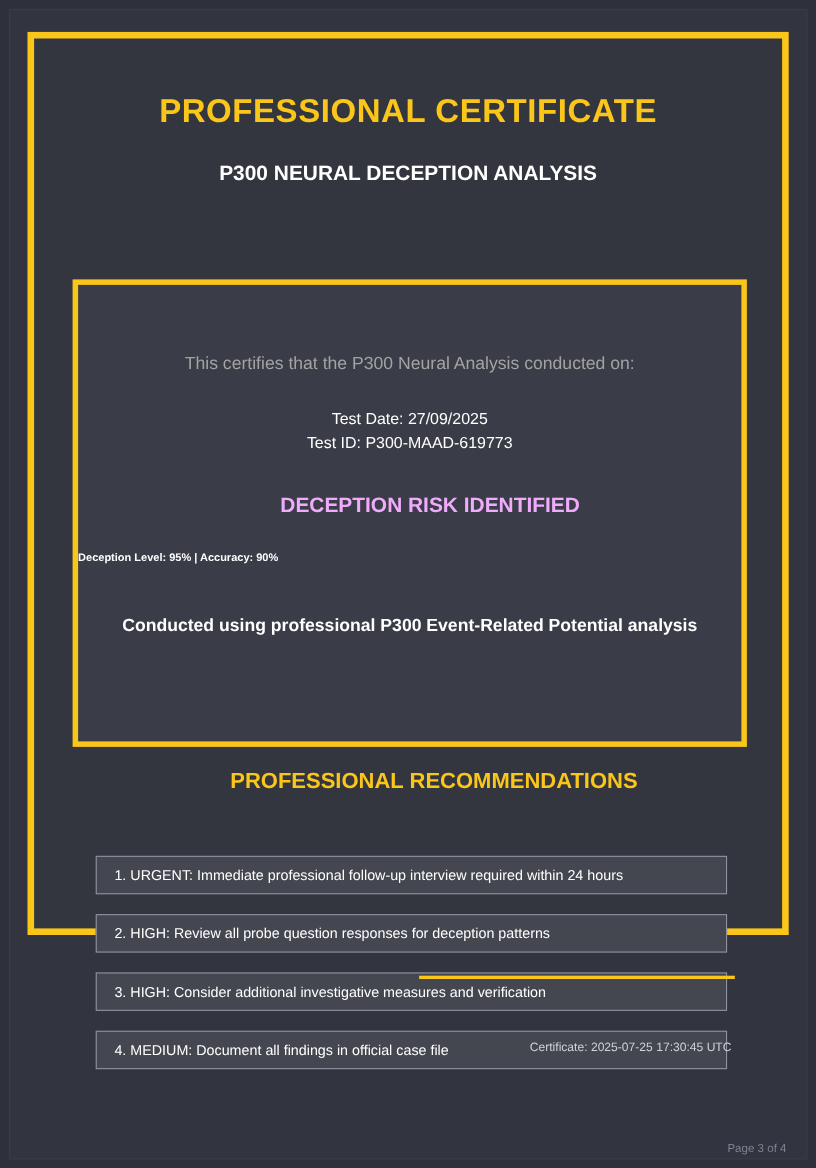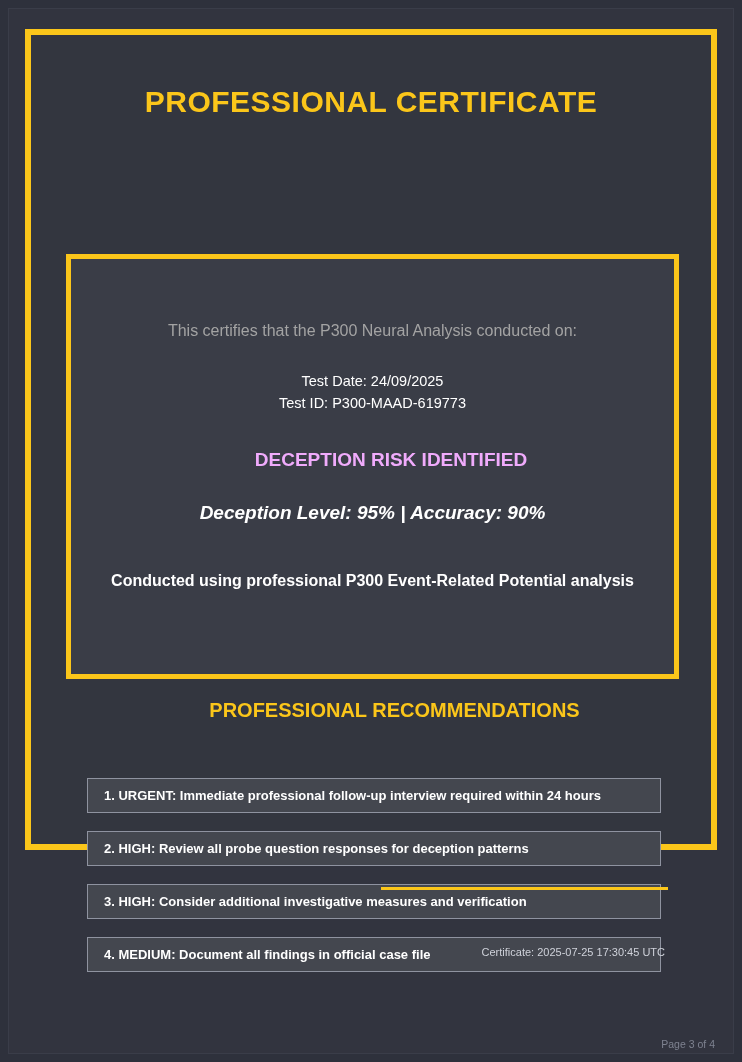--- a/index.html
+++ b/index.html
@@ -108,26 +108,24 @@
   .risk-banner {
     text-align: center;
     color: #f0abfc;
     font-size: 19px;
     font-weight: bold;
     margin-top: 34px;
     margin-left: 37px;
   }
 
   .levels {
-    text-align: center;
-    color: #ffffff;
-    font-size: 19px;
+    color: #ffffff;
+    font-size: 10px;
     font-weight: bold;
     margin-top: 31px;
-    font-style: italic;
   }
 
   .conducted-note {
     text-align: center;
     color: #ffffff;
     font-size: 16px;
     font-weight: bold;
     margin-top: 48px;
   }
 
@@ -141,21 +139,20 @@
     font-size: 20px;
     font-weight: bold;
     margin-left: 47px;
   }
 
   .recs-list {
     position: absolute;
     left: 56px;
     top: 743px;
     width: 574px;
-    font-weight: bold;
   }
 
   .rec-item {
     box-sizing: border-box;
     height: 35px;
     line-height: 33px;
     background: #44474f;
     border: 1px solid #8f93a0;
     color: #ffffff;
     font-size: 13px;
@@ -193,25 +190,26 @@
 </head>
 <body>
 
 <div class="page">
   <div class="page-inner"></div>
 
   <div class="cert-frame">
     <div class="cert-body">
 
       <div class="cert-title">PROFESSIONAL CERTIFICATE</div>
+      <div class="cert-subtitle">P300 NEURAL DECEPTION ANALYSIS</div>
 
       <div class="details-box">
         <div class="certifies-line">This certifies that the P300 Neural Analysis conducted on:</div>
         <div class="test-meta">
-          <div>Test Date: 24/09/2025</div>
+          <div>Test Date: 27/09/2025</div>
           <div>Test ID: P300-MAAD-619773</div>
         </div>
         <div class="risk-banner">DECEPTION RISK IDENTIFIED</div>
         <div class="levels">Deception Level: 95% | Accuracy: 90%</div>
         <div class="conducted-note">Conducted using professional P300 Event-Related Potential analysis</div>
       </div>
 
       <div class="recs-title">PROFESSIONAL RECOMMENDATIONS</div>
 
       <div class="recs-list">

